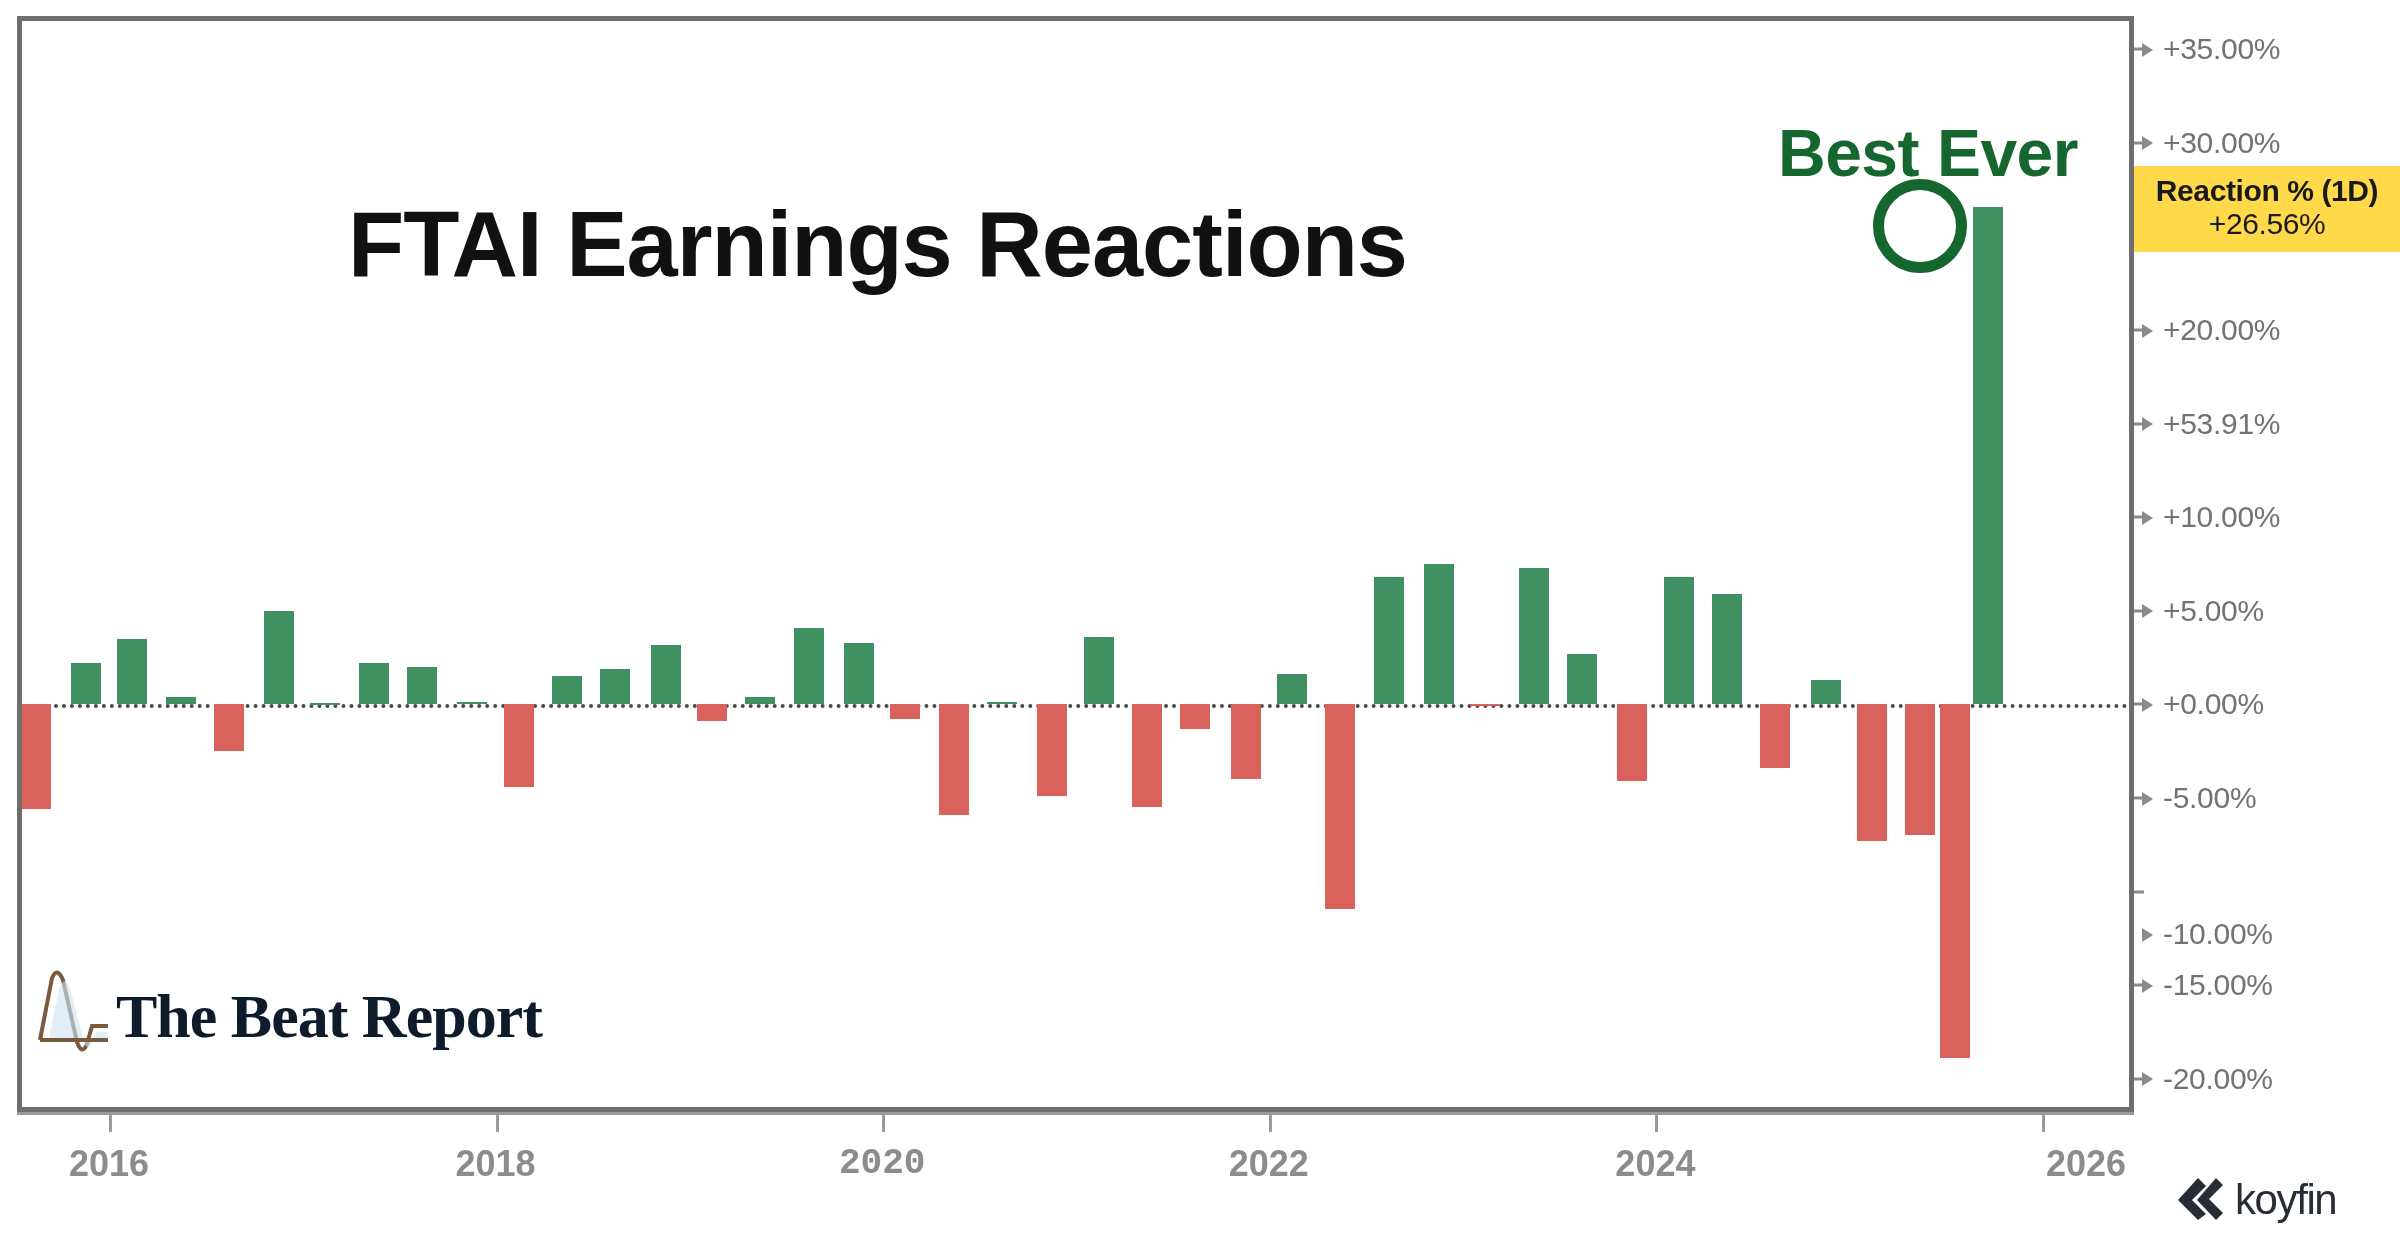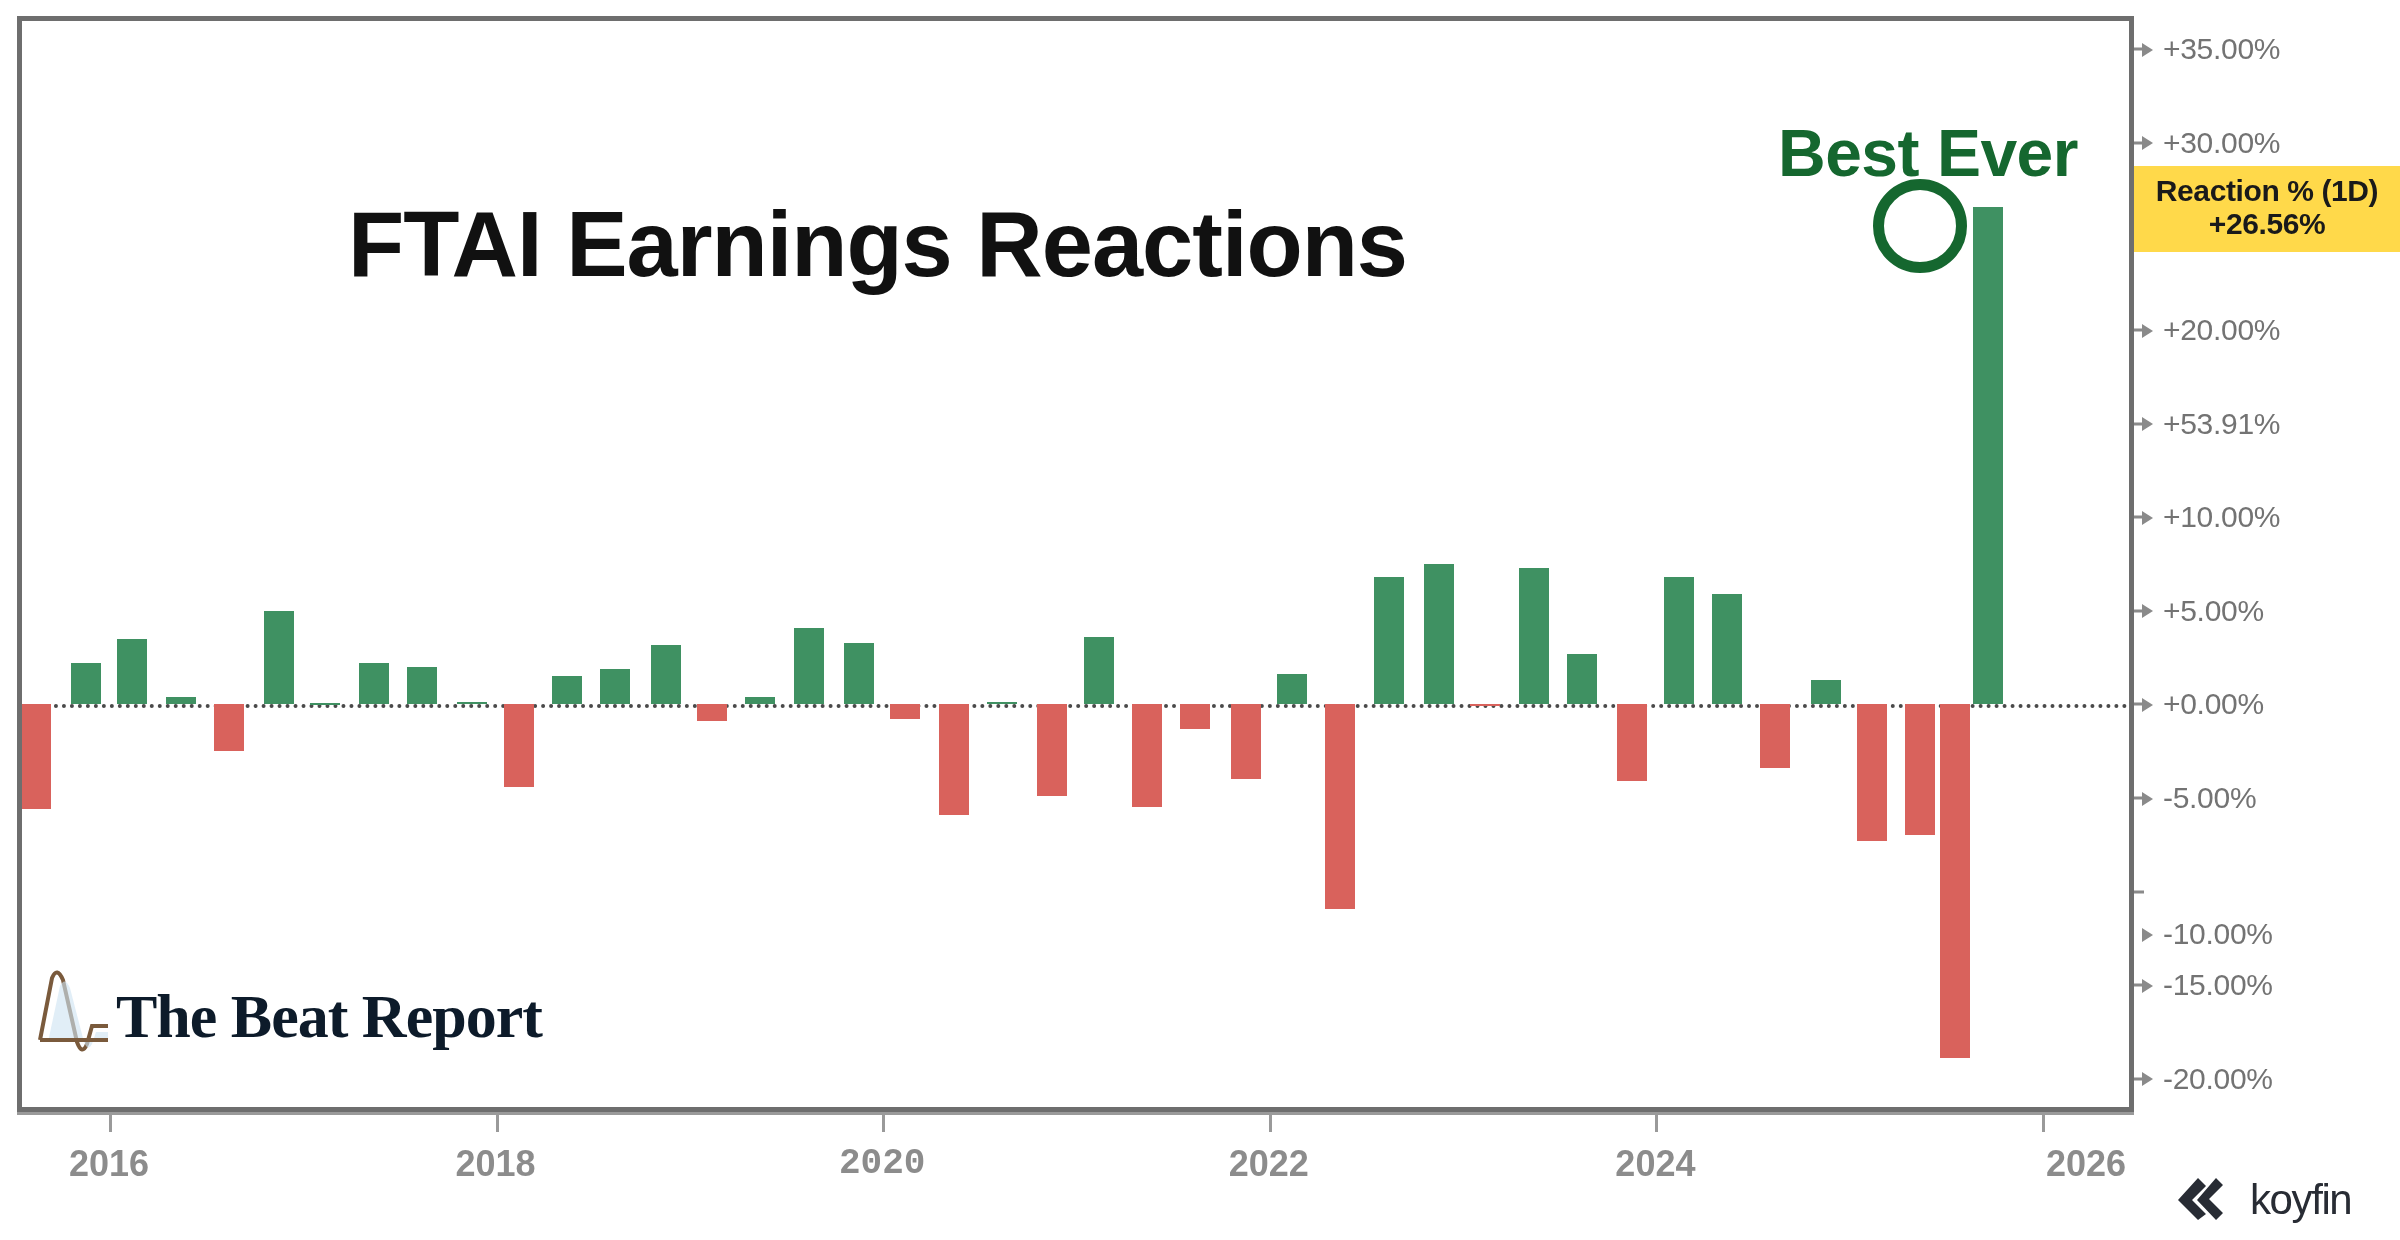--- a/index.html
+++ b/index.html
@@ -109,37 +109,37 @@
     position:absolute;
     left:2134px;top:166px;
     width:266px;
     background:#ffd94a;
     padding:9px 6px 11px 6px;
     box-sizing:border-box;
     text-align:center;
     color:#1a1a1a;
   }
   #tooltip-badge .tt-title{font-size:30px;font-weight:bold;line-height:1.08;letter-spacing:-0.4px;}
-  #tooltip-badge .tt-value{font-size:30px;font-weight:bold;line-height:1.12;letter-spacing:-0.4px;}
+  #tooltip-badge .tt-value{font-size:30px;font-weight:normal;line-height:1.12;letter-spacing:-0.4px;}
 
   
   #beat-report{
     position:absolute;left:30px;top:968px;
     display:flex;align-items:center;
   }
   #beat-report-text{
     font-family:"Liberation Serif", serif;
     font-size:62px;font-weight:bold;color:#0d1b2a;
     letter-spacing:-1px;white-space:nowrap;
   }
 
   
   #koyfin{
     position:absolute;left:2176px;top:1176px;
-    display:flex;align-items:center;gap:26px;
+    display:flex;align-items:center;gap:11px;
   }
   #koyfin-text{
     font-size:42px;color:#282c34;letter-spacing:-1.4px;white-space:nowrap;
   }
 </style>
 </head>
 <body>
 
 <div id="stage">
 

